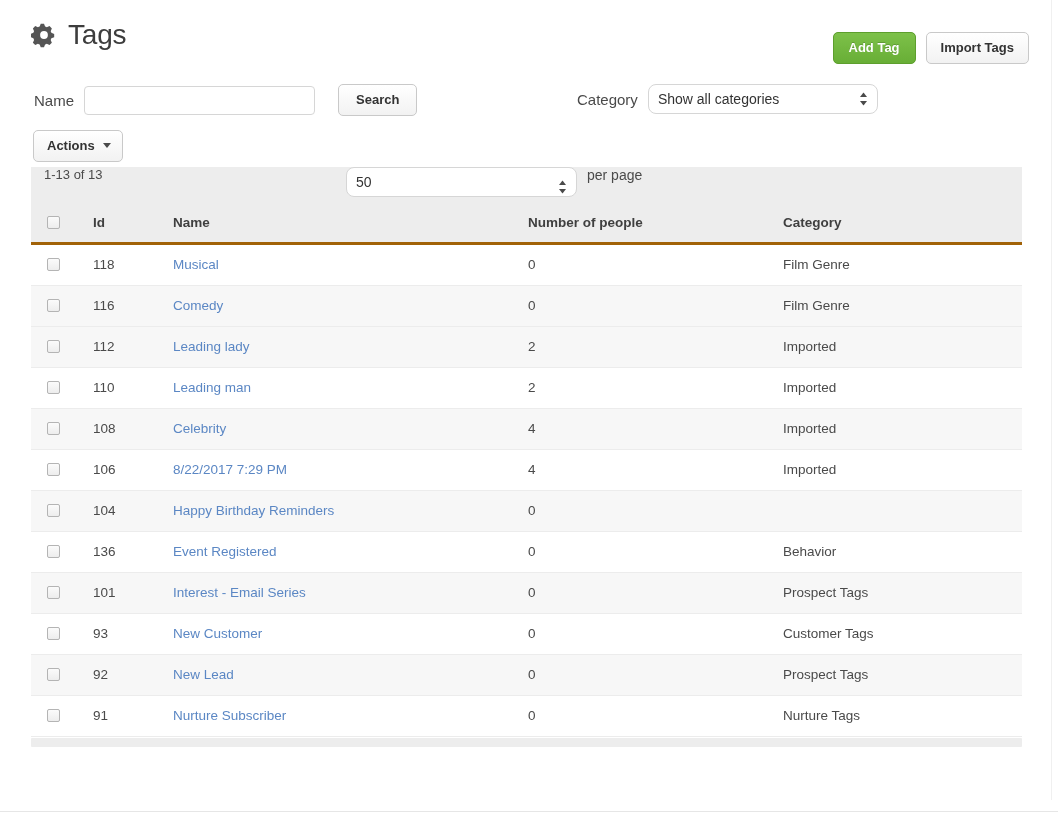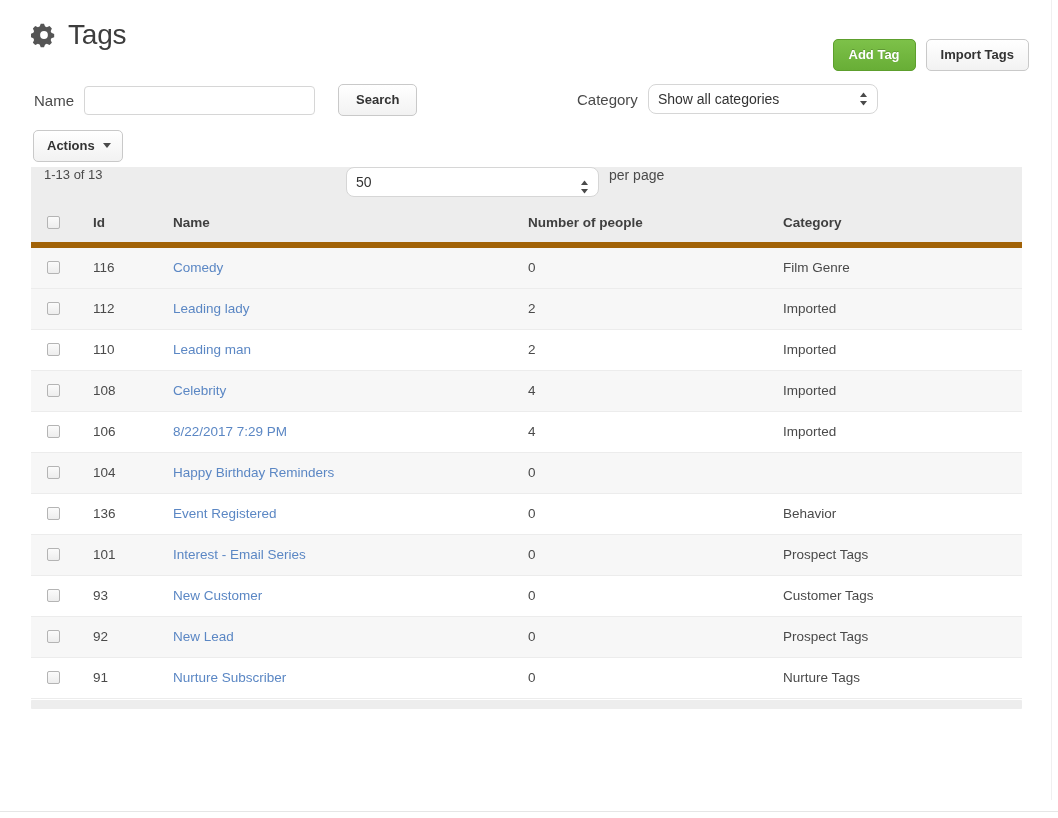--- a/index.html
+++ b/index.html
@@ -23,21 +23,21 @@
     position: absolute; left: 31px; top: 20px;
     display: flex; align-items: center; gap: 11px;
   }
   .gear-icon { width: 26px; height: 26px; display: block; }
   .page-title {
     font-size: 28px; font-weight: 400; color: #3d3d3d;
     line-height: 30px; letter-spacing: -0.2px;
   }
 
   .header-actions {
-    position: absolute; right: 29px; top: 39px;
+    position: absolute; right: 29px; top: 32px;
     display: flex; align-items: flex-end; gap: 10px;
   }
   .btn {
     display: inline-block;
     font-family: "Liberation Sans", sans-serif;
     font-size: 13px; font-weight: bold;
     border-radius: 5px;
     cursor: pointer;
     line-height: 1;
     white-space: nowrap;
@@ -95,21 +95,21 @@
     border-radius: 8px;
     background: #ffffff;
     font-family: "Liberation Sans", sans-serif;
     font-size: 14px;
     color: #333333;
     padding: 3px 28px 3px 9px;
     outline: none;
     cursor: pointer;
   }
   .sel-category { width: 230px; }
-  .sel-perpage  { width: 253px; font-size: 14px; }
+  .sel-perpage  { width: 231px; font-size: 14px; }
   .spin-arrows {
     position: absolute; right: 10px; top: 50%;
     transform: translateY(-50%);
     width: 9px; height: 15px;
     pointer-events: none;
   }
 
   
   .actions-row { position: absolute; left: 33px; top: 130px; text-decoration: underline; }
   .btn-actions {
@@ -152,21 +152,21 @@
     border-collapse: collapse;
     table-layout: fixed;
   }
   table.data-table thead tr { background: #ededed; }
   table.data-table th {
     text-align: left;
     font-size: 13.5px;
     font-weight: bold;
     color: #3f3f3f;
     padding: 9px 0 12px;
-    border-bottom: 6px solid #a16207;
+    border-bottom: 3px solid #a16207;
   }
   table.data-table td {
     font-size: 13.5px;
     color: #4a4a4a;
     padding: 12px 0 13px;
     border-bottom: 1px solid #ececec;
     vertical-align: middle;
   }
   tbody tr.even-row { background: #ffffff; }
   tbody tr.odd-row  { background: #f7f7f7; }
@@ -292,20 +292,29 @@
           <th class="col-check">
             <input type="checkbox" class="row-check" style="">
           </th>
           <th class="col-id">Id</th>
           <th class="col-name">Name</th>
           <th class="col-num">Number of people</th>
           <th class="col-cat">Category</th>
         </tr>
       </thead>
       <tbody id="table-body">
+          <tr class="even-row">
+            <td class="col-check">
+              <input type="checkbox" class="row-check" style="">
+            </td>
+            <td class="col-id">118</td>
+            <td class="col-name"><a class="tag-link">Musical</a></td>
+            <td class="col-num">0</td>
+            <td class="col-cat">Film Genre</td>
+          </tr>
           <tr class="odd-row">
             <td class="col-check">
               <input type="checkbox" class="row-check" style="">
             </td>
             <td class="col-id">116</td>
             <td class="col-name"><a class="tag-link">Comedy</a></td>
             <td class="col-num">0</td>
             <td class="col-cat">Film Genre</td>
           </tr>
           <tr class="odd-row">

